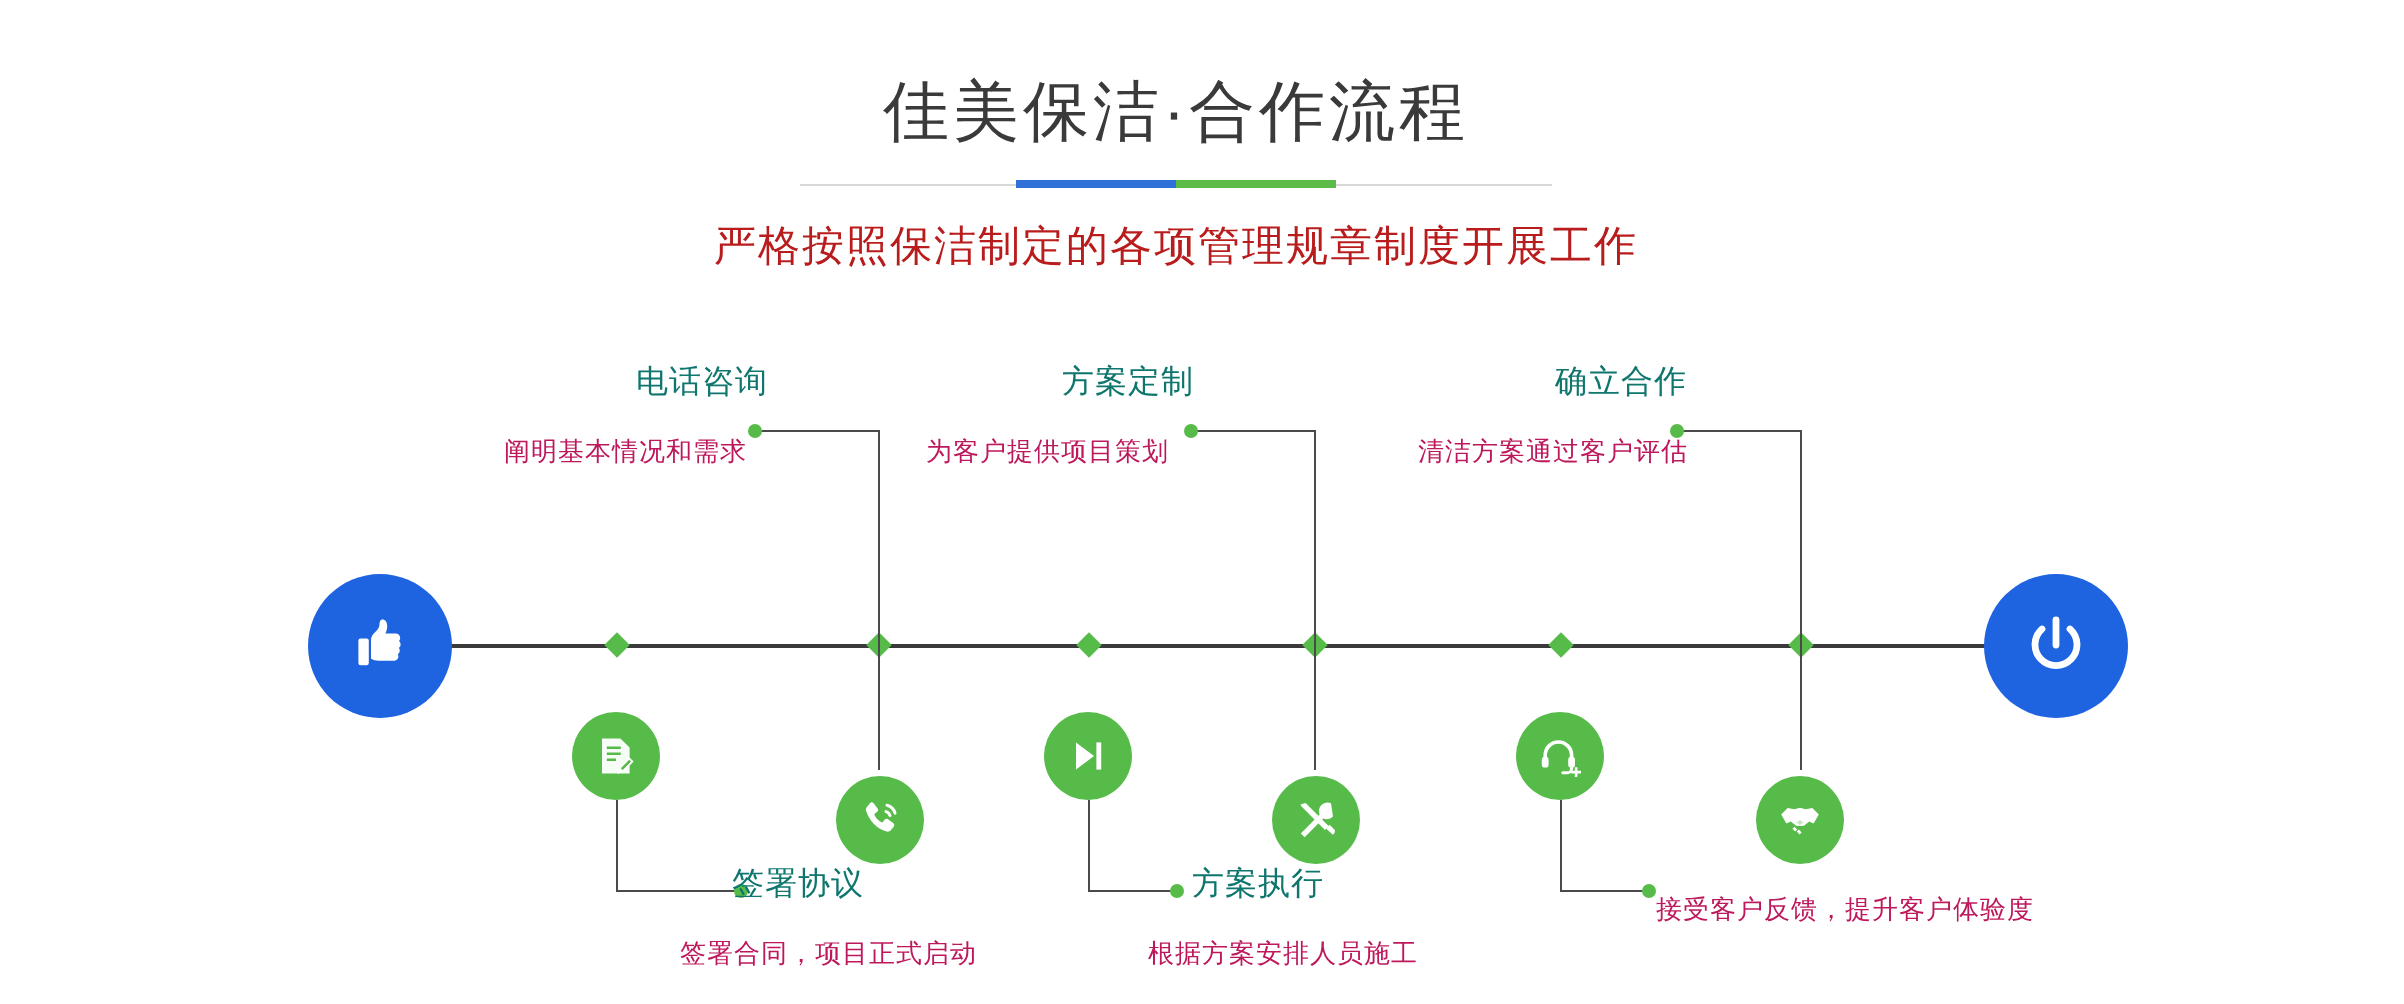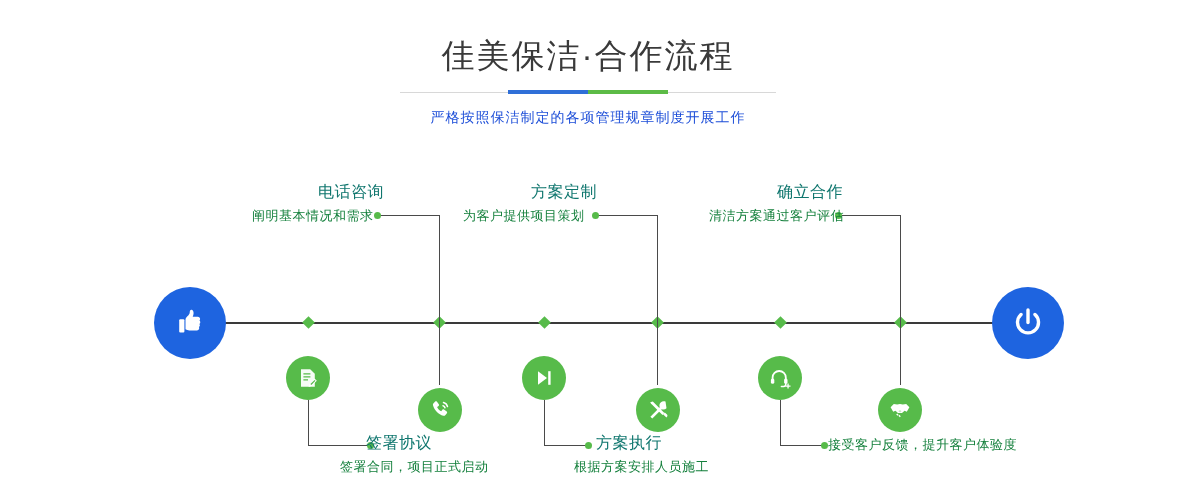--- a/index.html
+++ b/index.html
@@ -60,22 +60,22 @@
   .rule-green {
     position: absolute;
     left: 188px;
     top: 0;
     width: 80px;
     height: 4px;
     background: #5cbb46;
   }
   .subtitle {
     margin: 14px 0 1px 0;
-    font-size: 14px;
-    color: #1d4ed8;
+    font-size: 21px;
+    color: #b91c1c;
     letter-spacing: 1px;
   }
 
   
   .timeline {
     position: absolute;
     left: 0;
     top: 155px;
     width: 1202px;
     height: 347px;
@@ -144,23 +144,23 @@
     white-space: nowrap;
   }
   .label .lab-title {
     font-size: 16px;
     color: #0f766e;
     line-height: 22px;
     letter-spacing: 0.5px;
   }
   .label .lab-desc {
     font-size: 13px;
-    color: #15803d;
+    color: #be185d;
     line-height: 20px;
-    margin-top: 3px;
+    margin-top: 13px;
     letter-spacing: 0.5px;
   }
   .label.above { text-align: left; }
   .label.below { text-align: left; }
 </style>
 </head>
 <body>
 
 <div class="page">
 
@@ -275,21 +275,21 @@
           <path fill="#57bb4a" d="M10.4 13.2l1.6-1.2 1.6 1.2-1.6 1.3z" opacity="0.35"></path>
           <path fill="#ffffff" d="M9.2 15.4l1.4 1.4-1 1-1.4-1.4zM11.4 16.8l1.4 1.4-1 1-1.4-1.4z"></path>
         </svg>
       </span>
     </div>
     <div class="diamond" style="left:896px; top:163px;"></div>
     <div class="connector-v" style="left:900px; top:60px; height:170px;"></div>
     <div class="connector-h" style="left:839px; top:60px; width:62px;"></div>
     <div class="dot" style="left:835px; top:57px;"></div>
     <div class="label above" style="left:709px; top:26px;">
-      <div class="lab-title" style="margin-left:68px;">确立合作</div>
+      <div class="lab-title" style="margin-left:68px;text-align:center;">确立合作</div>
       <div class="lab-desc">清洁方案通过客户评估</div>
     </div>
 
     <div class="node" style="left:758px; top:201px;">
       <span>
         <svg width="24" height="24" viewBox="0 0 24 24" aria-hidden="true">
           <path d="M4.6 14.2v-2.6a6.6 6.6 0 0 1 13.2 0v2.6" fill="none" stroke="#ffffff" stroke-width="1.8" stroke-linecap="round"></path>
           <rect x="2.9" y="12.4" width="3.4" height="5.4" rx="1.6" fill="#ffffff"></rect>
           <rect x="16.1" y="12.4" width="3.4" height="5.4" rx="1.6" fill="#ffffff"></rect>
           <path d="M17.8 17.6v0.6a2.2 2.2 0 0 1-2.2 2.2h-2.2" fill="none" stroke="#ffffff" stroke-width="1.5" stroke-linecap="round"></path>

